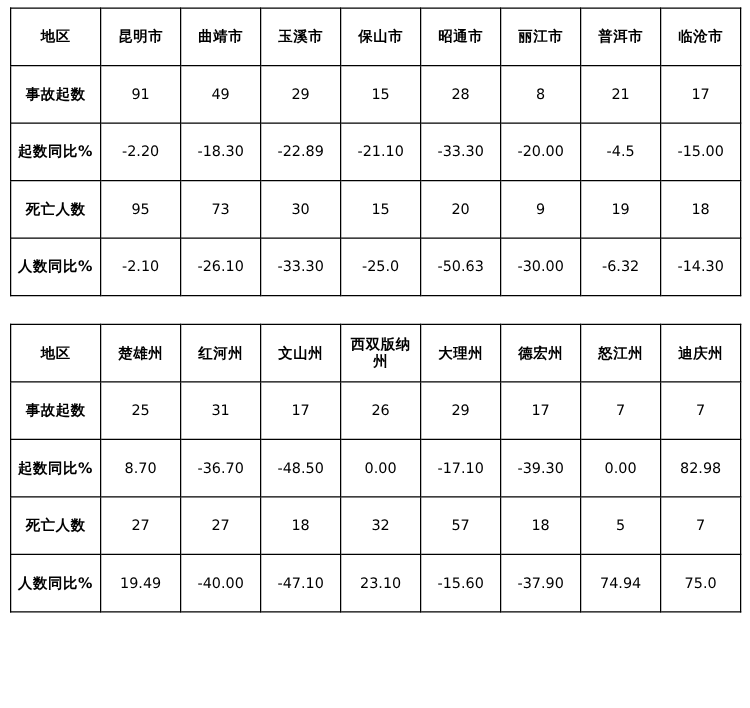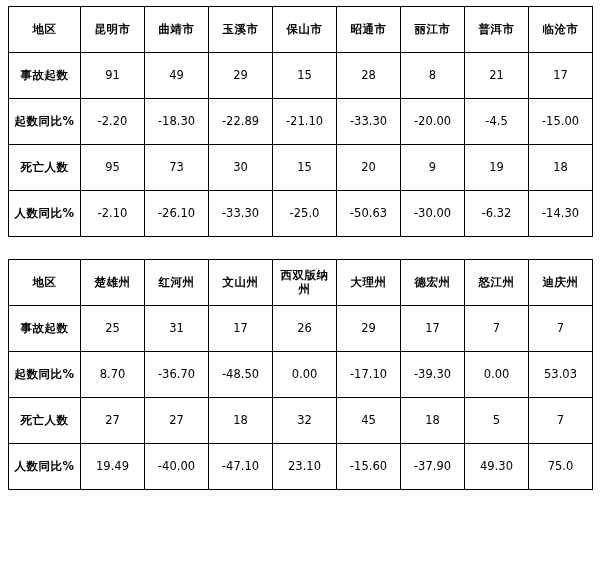--- a/index.html
+++ b/index.html
@@ -165,40 +165,40 @@
       </tr>
       <tr>
         <td class="rowlabel">起数同比%</td>
         <td class="num">8.70</td>
         <td class="num">-36.70</td>
         <td class="num">-48.50</td>
         <td class="num">0.00</td>
         <td class="num">-17.10</td>
         <td class="num">-39.30</td>
         <td class="num">0.00</td>
-        <td class="num">53.03</td>
+        <td class="num">82.98</td>
       </tr>
       <tr>
         <td class="rowlabel">死亡人数</td>
         <td class="num">27</td>
         <td class="num">27</td>
         <td class="num">18</td>
         <td class="num">32</td>
-        <td class="num">45</td>
+        <td class="num">57</td>
         <td class="num">18</td>
         <td class="num">5</td>
         <td class="num">7</td>
       </tr>
       <tr>
         <td class="rowlabel">人数同比%</td>
         <td class="num">19.49</td>
         <td class="num">-40.00</td>
         <td class="num">-47.10</td>
         <td class="num">23.10</td>
         <td class="num">-15.60</td>
         <td class="num">-37.90</td>
-        <td class="num">49.30</td>
+        <td class="num">74.94</td>
         <td class="num">75.0</td>
       </tr>
     </tbody>
   </table>
 
 </div>
 
 </body></html>

